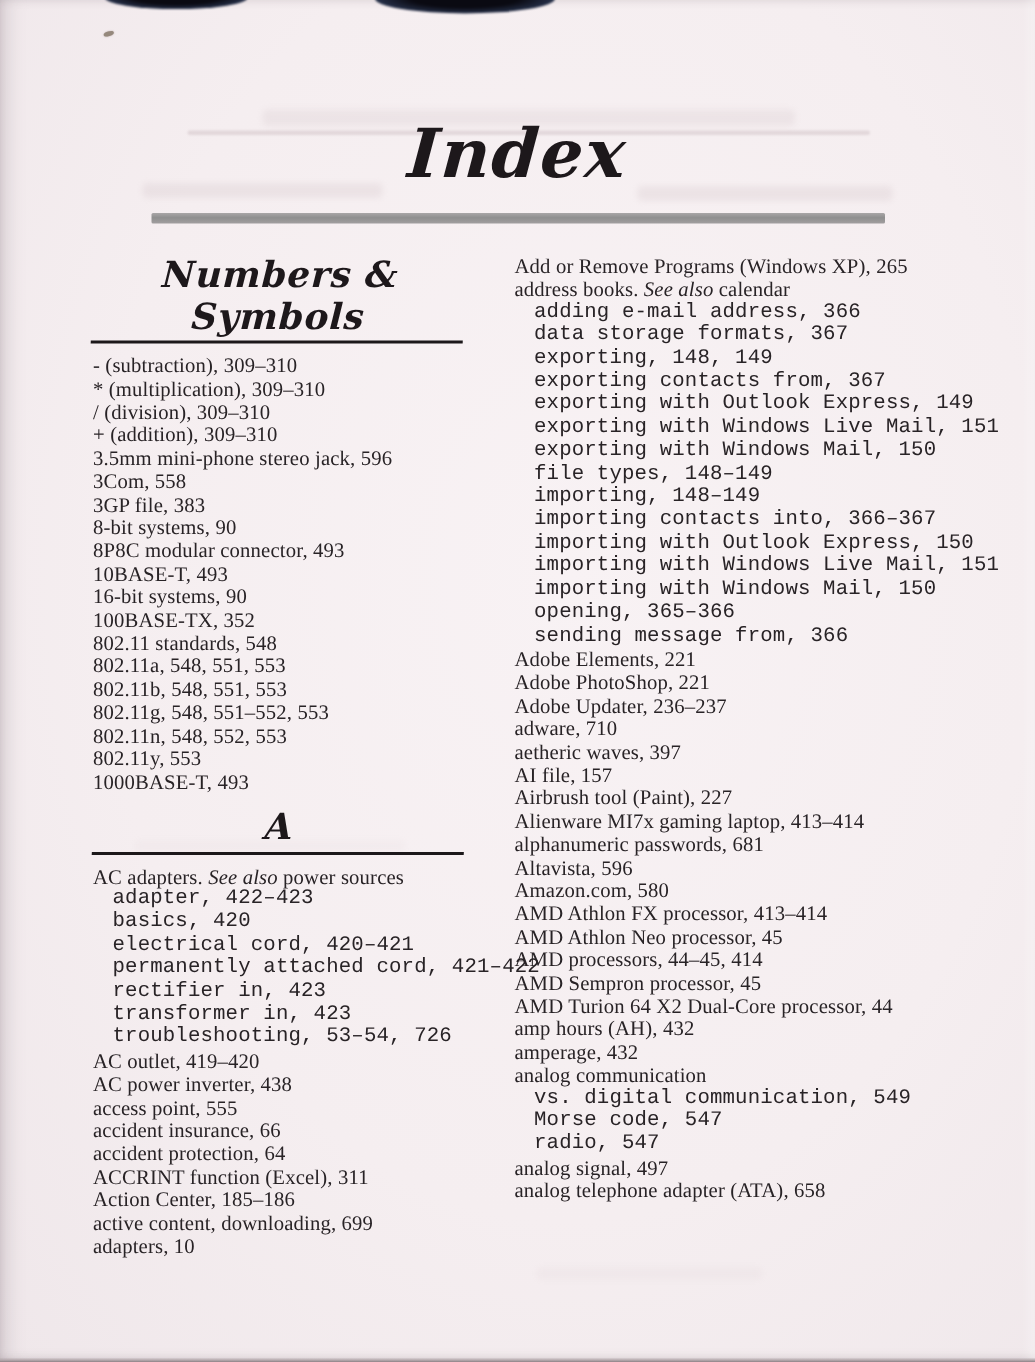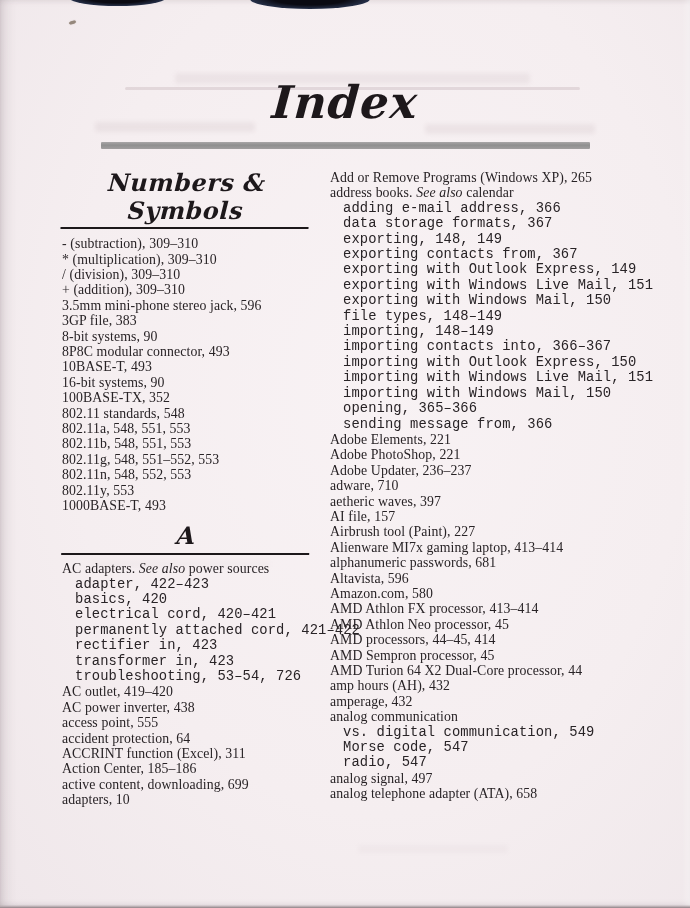--- a/index.html
+++ b/index.html
@@ -58,21 +58,21 @@
     position:absolute;left:101px;top:142px;width:489px;height:7px;
     background:linear-gradient(to bottom, #a9a6a7, var(--rule-gray) 45%, #a19e9f);
     border-radius:1px;
   }
   .columns{
     position:absolute;left:62px;top:165px;width:578px;
     display:flex;
   }
   .col{font-size:13.8px;line-height:15.4px;letter-spacing:.1px;}
   .col-left{width:248px;margin-right:20px;flex:none;}
-  .col-right{flex:1;padding-top:5px;}
+  .col-right{flex:1;padding-top:5px;margin-left:13px;}
   .index-section + .index-section{margin-top:8px;}
   .section-heading{
     margin:4px 0 7px 0;padding-bottom:3px;
     border-bottom:2px solid #1c181a;
     text-align:center;
     font-family:"DejaVu Serif", serif;
     font-size:24px;line-height:1.15;font-weight:bold;font-style:italic;
     letter-spacing:.5px;transform:skewX(-3deg);
     color:#1d181b;
   }
@@ -104,20 +104,21 @@
 
   <div class="columns">
     <div class="col col-left">
         <section class="index-section">
           <h2 class="section-heading">Numbers &amp; Symbols</h2>
           <div class="entry">- (subtraction), 309–310</div>
           <div class="entry">* (multiplication), 309–310</div>
           <div class="entry">/ (division), 309–310</div>
           <div class="entry">+ (addition), 309–310</div>
           <div class="entry">3.5mm mini-phone stereo jack, 596</div>
+          <div class="entry">3Com, 558</div>
           <div class="entry">3GP file, 383</div>
           <div class="entry">8-bit systems, 90</div>
           <div class="entry">8P8C modular connector, 493</div>
           <div class="entry">10BASE-T, 493</div>
           <div class="entry">16-bit systems, 90</div>
           <div class="entry">100BASE-TX, 352</div>
           <div class="entry">802.11 standards, 548</div>
           <div class="entry">802.11a, 548, 551, 553</div>
           <div class="entry">802.11b, 548, 551, 553</div>
           <div class="entry">802.11g, 548, 551–552, 553</div>
@@ -131,20 +132,21 @@
           <div class="entry sub">adapter, 422–423</div>
           <div class="entry sub">basics, 420</div>
           <div class="entry sub">electrical cord, 420–421</div>
           <div class="entry sub">permanently attached cord, 421–422</div>
           <div class="entry sub">rectifier in, 423</div>
           <div class="entry sub">transformer in, 423</div>
           <div class="entry sub">troubleshooting, 53–54, 726</div>
           <div class="entry">AC outlet, 419–420</div>
           <div class="entry">AC power inverter, 438</div>
           <div class="entry">access point, 555</div>
+          <div class="entry">accident insurance, 66</div>
           <div class="entry">accident protection, 64</div>
           <div class="entry">ACCRINT function (Excel), 311</div>
           <div class="entry">Action Center, 185–186</div>
           <div class="entry">active content, downloading, 699</div>
           <div class="entry">adapters, 10</div>
         </section>
       </div>
     <div class="col col-right">
         <section class="index-section">
           <div class="entry">Add or Remove Programs (Windows XP), 265</div>

